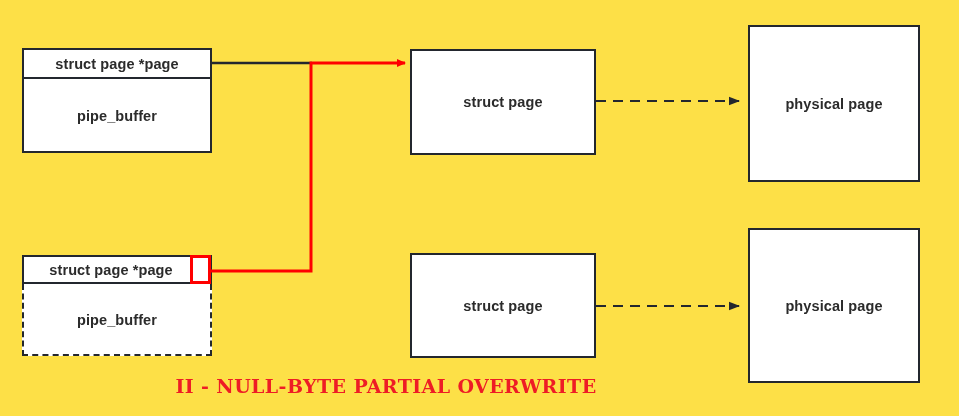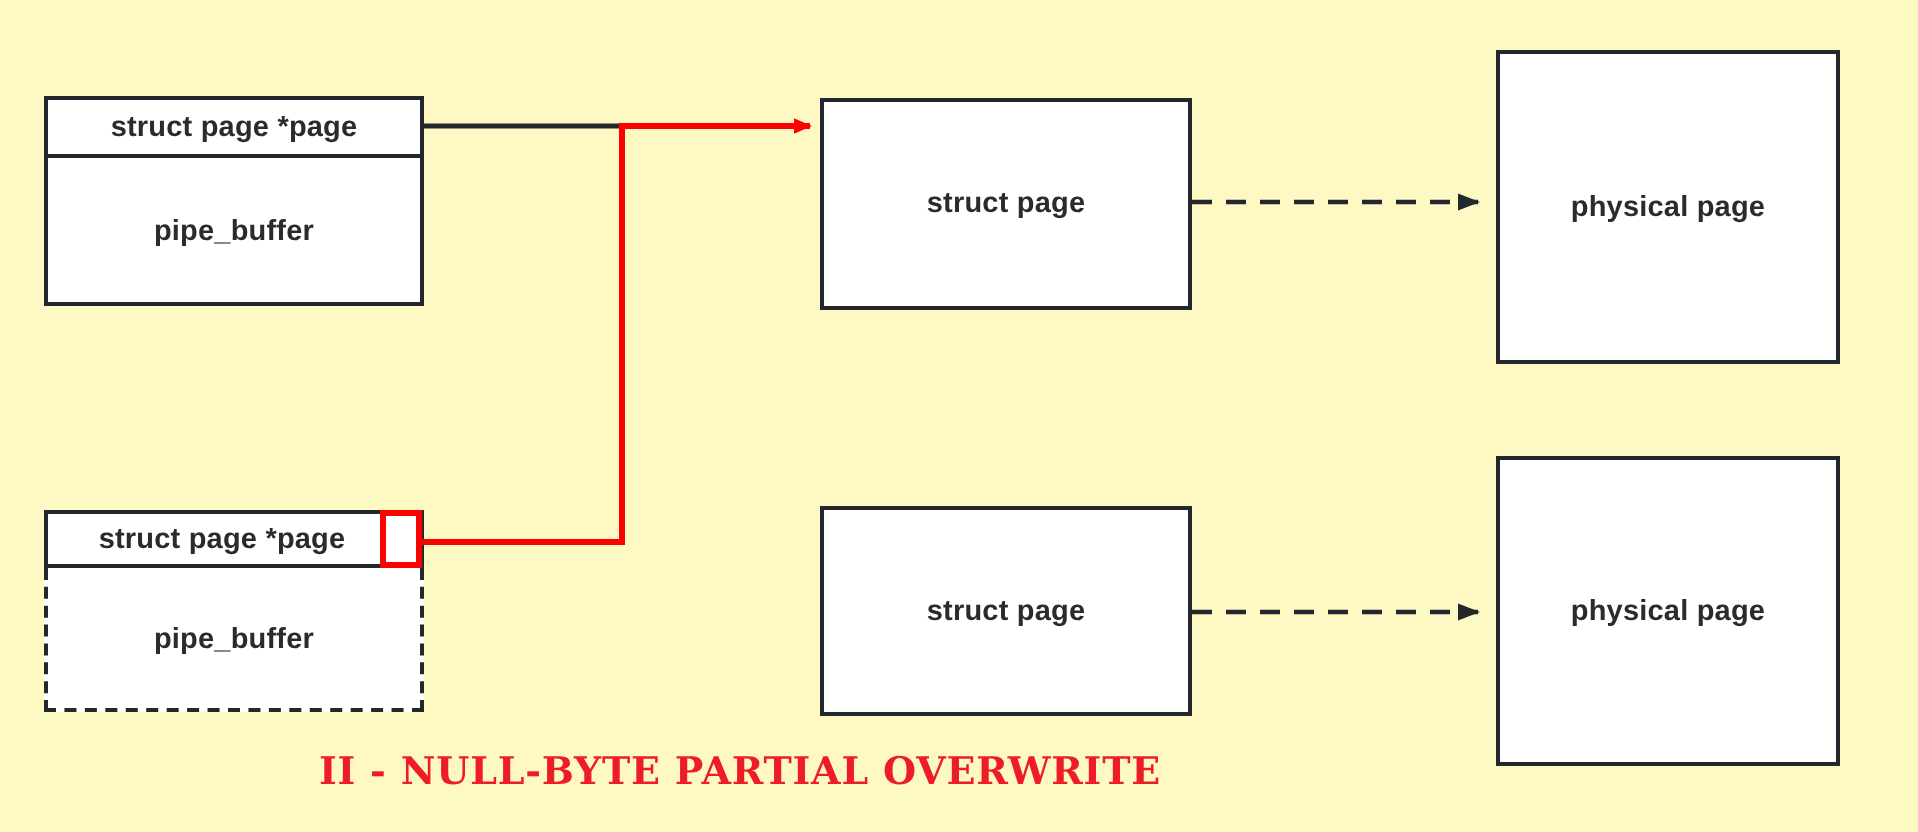--- a/index.html
+++ b/index.html
@@ -4,21 +4,21 @@
 <style>
   html, body {
     margin: 0;
     padding: 0;
     background: #ffffff;
   }
   #canvas {
     position: relative;
     width: 959px;
     height: 416px;
-    background: #fef9c3;
+    background: #fde047;
     overflow: hidden;
     font-family: "Liberation Sans", sans-serif;
   }
   .box {
     position: absolute;
     box-sizing: border-box;
     background: #ffffff;
     border: 2px solid #23272e;
   }
   .box-label {
@@ -134,15 +134,15 @@
 
     <path d="M212,63 L312,63" stroke="#23272e" stroke-width="2.4" fill="none"></path>
 
     <path d="M210,271 L311,271 L311,63 L405,63" stroke="#ff0000" stroke-width="3" fill="none" marker-end="url(#redArrow)"></path>
 
     <path d="M596,101 L739,101" stroke="#23272e" stroke-width="2.2" fill="none" stroke-dasharray="10,7" marker-end="url(#darkArrow)"></path>
 
     <path d="M596,306 L739,306" stroke="#23272e" stroke-width="2.2" fill="none" stroke-dasharray="10,7" marker-end="url(#darkArrow)"></path>
   </svg>
 
-  <div class="caption" style="left:0px; top:375px; width:740px;">II - NULL-BYTE PARTIAL OVERWRITE</div>
+  <div class="caption" style="left:0px; top:375px; width:740px;padding-left:16px;">II - NULL-BYTE PARTIAL OVERWRITE</div>
 
 </div>
 
 </body></html>

